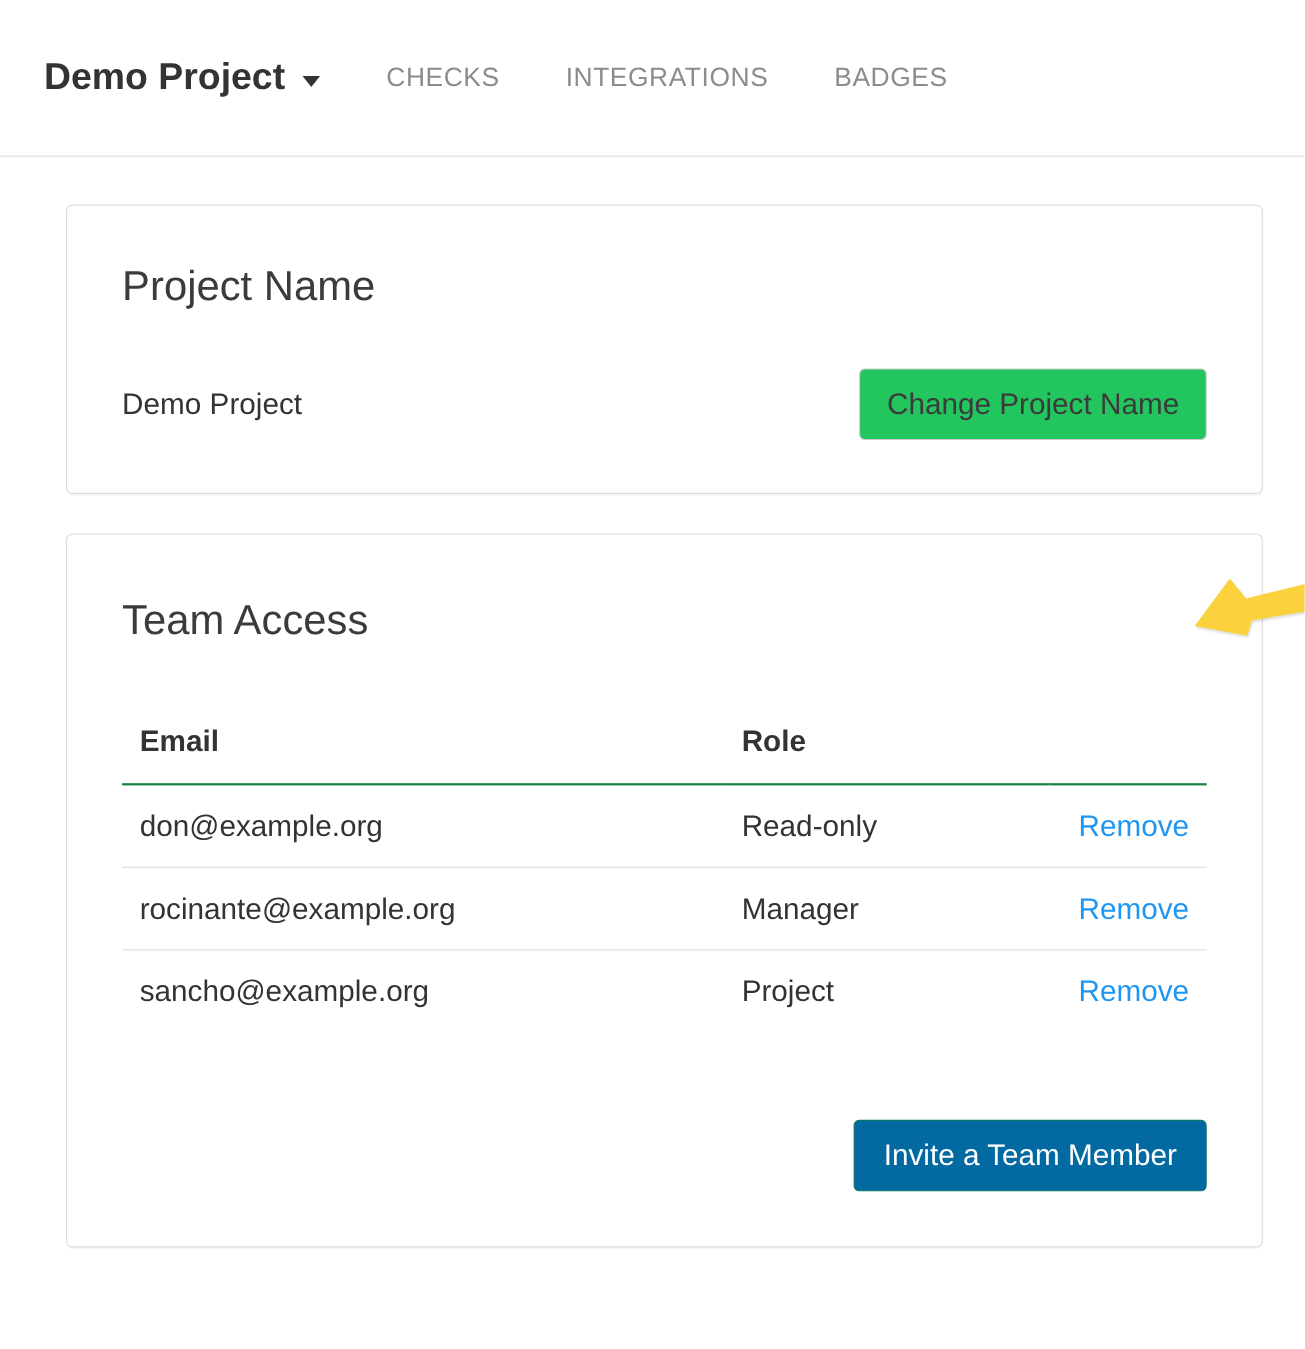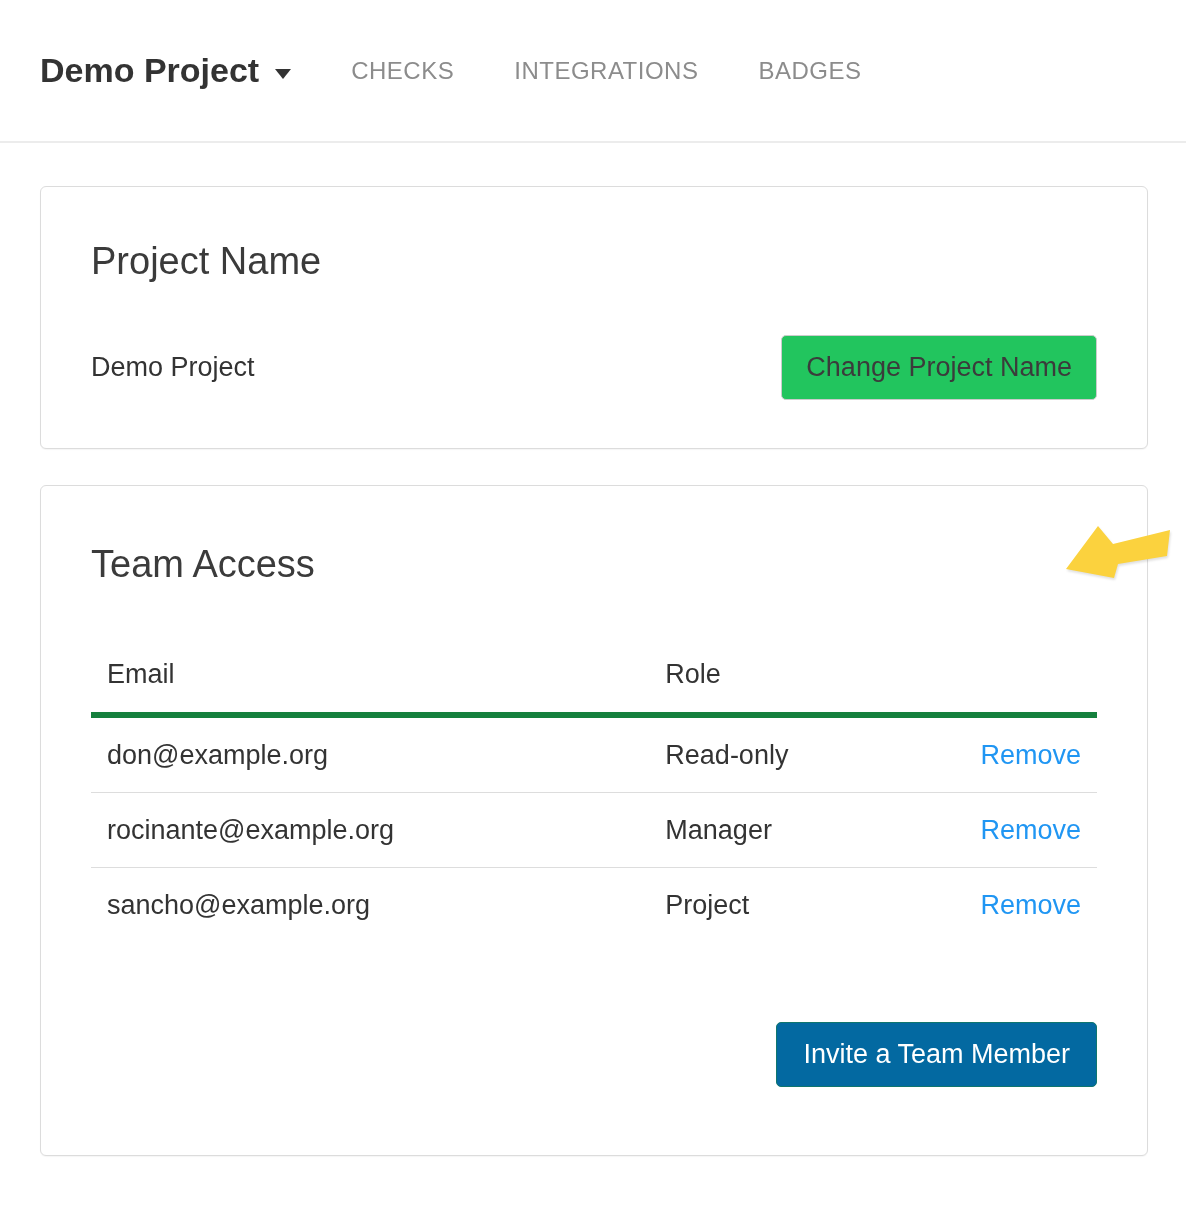--- a/index.html
+++ b/index.html
@@ -63,20 +63,21 @@
     background: #ececec;
   }
 
   
   .content { padding: 0 38px 0 40px; }
   .card {
     background: #fff;
     border: 1px solid #dcdcdc;
     border-radius: 6px;
     box-shadow: 0 1px 1px rgba(0,0,0,0.04);
+    margin-left: 20px;
   }
   .card h1 {
     font-size: 38px;
     font-weight: 400;
     color: #3b3b3b;
     line-height: 44px;
   }
 
   .card-project-name {
     margin-top: 43px;
@@ -107,21 +108,21 @@
   .btn-success {
     background: #0369a1;
     color: #ffffff;
     border: 1px solid #0f766e;
     padding: 16px 26px;
   }
 
   .card-team {
     position: relative;
     margin-top: 36px;
-    padding: 56px 50px 68px 50px;
+    padding: 56px 50px 50px 50px;
   }
 
   
   .annotation-arrow {
     position: absolute;
     top: 18px;
     left: 1014px;
     width: 132px;
     height: 80px;
     filter: drop-shadow(1px 2px 1px rgba(0,0,0,0.12));
@@ -130,24 +131,24 @@
 
   .team-table {
     width: 100%;
     margin-top: 50px;
     border-collapse: collapse;
     font-size: 27px;
     color: #333;
   }
   .team-table th {
     text-align: left;
-    font-weight: normal;
+    font-weight: bold;
     padding: 22px 16px;
     line-height: 32px;
-    border-bottom: 6px solid #15803d;
+    border-bottom: 2px solid #15803d;
   }
   .team-table td {
     padding: 21px 16px;
     line-height: 32px;
     border-top: 1px solid #dddddd;
   }
   .team-table tr > *:nth-child(1) { width: 55.5%; }
   .team-table tr > *:nth-child(2) { width: 30%; }
   .team-table tr > *:nth-child(3) { width: 14.5%; text-align: right; }
   .team-table thead tr th { border-top: none; }

